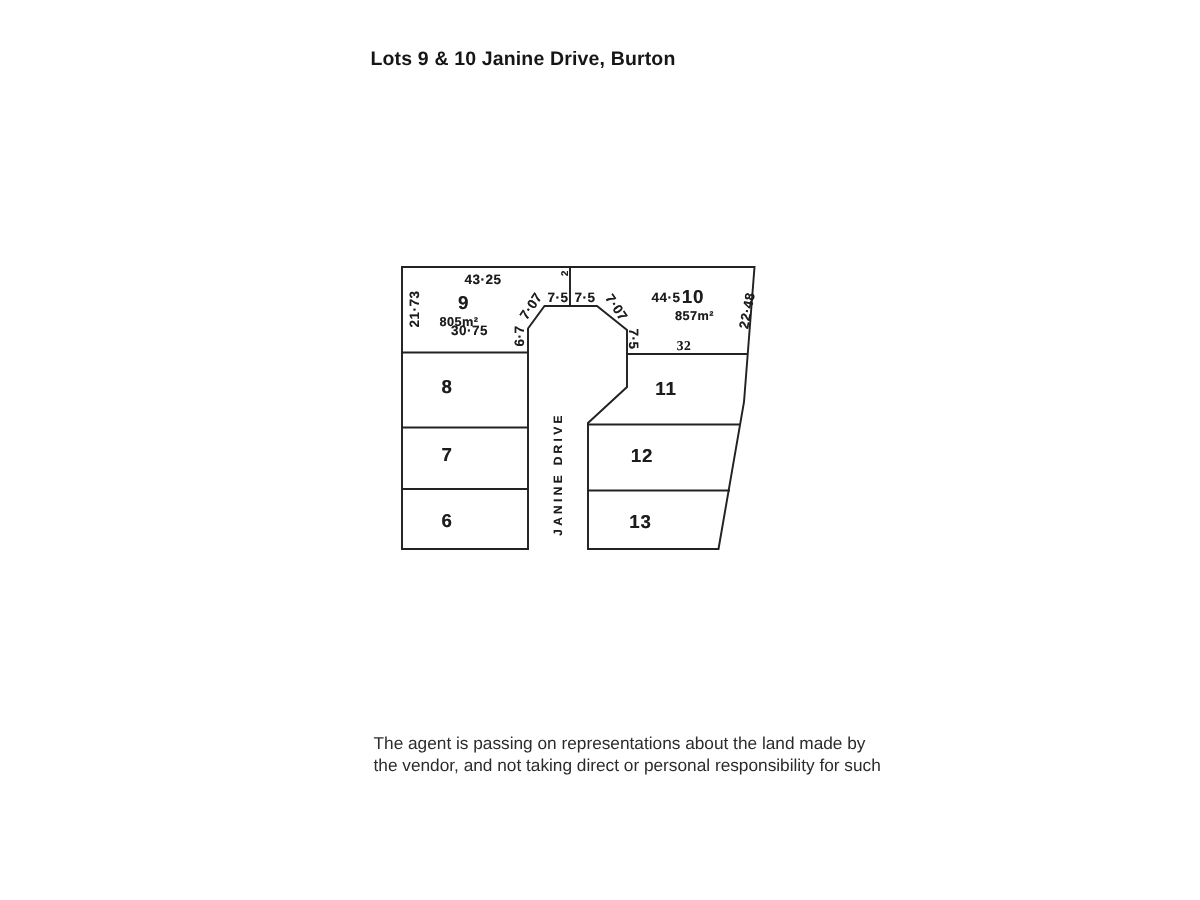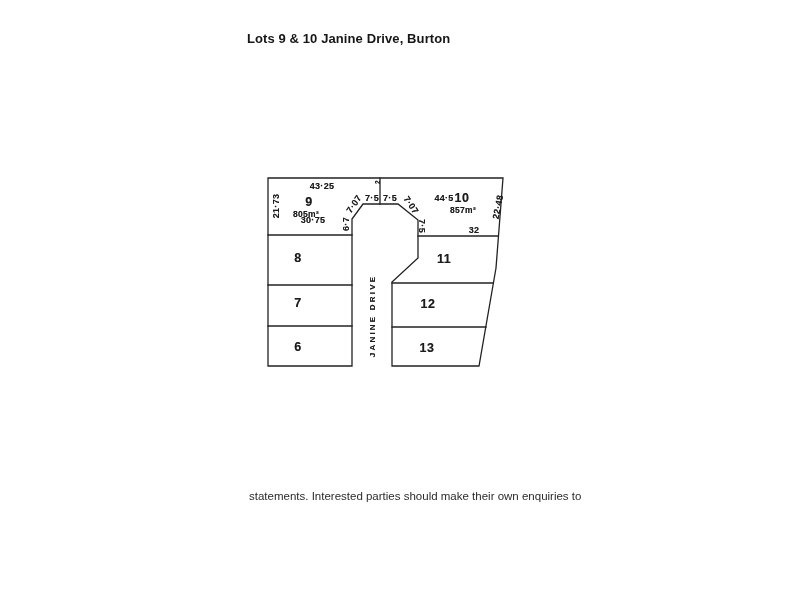--- a/index.html
+++ b/index.html
@@ -53,21 +53,21 @@
       <path d="M 392,283 L 493,283"></path>
       <path d="M 392,327 L 486,327"></path>
     </g>
   </svg>
 
   <span class="lbl" style="left:322px;top:186px;">43·25</span>
   <span class="lbl" style="left:444px;top:198px;">44·5</span>
   <span class="lbl r-90" style="left:276px;top:206px;">21·73</span>
   <span class="lbl r-79" style="left:498px;top:207px;">22·48</span>
   <span class="lbl" style="left:313px;top:220px;">30·75</span>
-  <span class="lbl" style="left:474px;top:230px;">32</span>
+  <span class="lbl" style="left:456px;top:230px;font-family:Liberation Serif, serif;">32</span>
   <span class="lbl r-90" style="left:346px;top:224px;">6·7</span>
   <span class="lbl r-56" style="left:354px;top:204px;">7·07</span>
   <span class="lbl" style="left:372px;top:198px;">7·5</span>
   <span class="lbl" style="left:390px;top:198px;">7·5</span>
   <span class="lbl r56" style="left:411px;top:205px;">7·07</span>
   <span class="lbl r90" style="left:422px;top:226px;">7·5</span>
   <span class="lbl marker r-90" style="left:377px;top:182px;">2</span>
 
   <span class="lbl lotnum" style="left:309px;top:202px;">9</span>
   <span class="lbl area" style="left:306px;top:214px;">805m²</span>
@@ -76,16 +76,17 @@
   <span class="lbl lotnum" style="left:298px;top:258px;">8</span>
   <span class="lbl lotnum" style="left:298px;top:303px;">7</span>
   <span class="lbl lotnum" style="left:298px;top:347px;">6</span>
   <span class="lbl lotnum" style="left:444px;top:259px;">11</span>
   <span class="lbl lotnum" style="left:428px;top:304px;">12</span>
   <span class="lbl lotnum" style="left:427px;top:348px;">13</span>
 
   <span class="lbl road-name r-90" style="left:372px;top:316px;">Janine Drive</span>
 
   <div class="disclaimer">
-    <div>statements. Interested parties should make their own enquiries to</div>
+    <div>The agent is passing on representations about the land made by</div>
+    <div>the vendor, and not taking direct or personal responsibility for such</div>
   </div>
 
 </div>
 
 </body></html>

